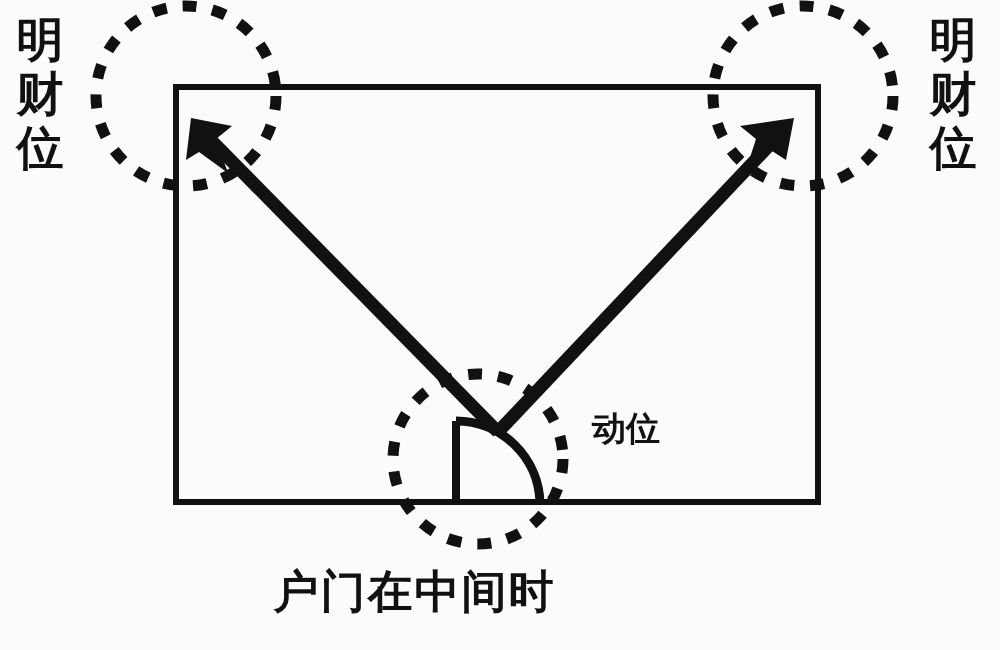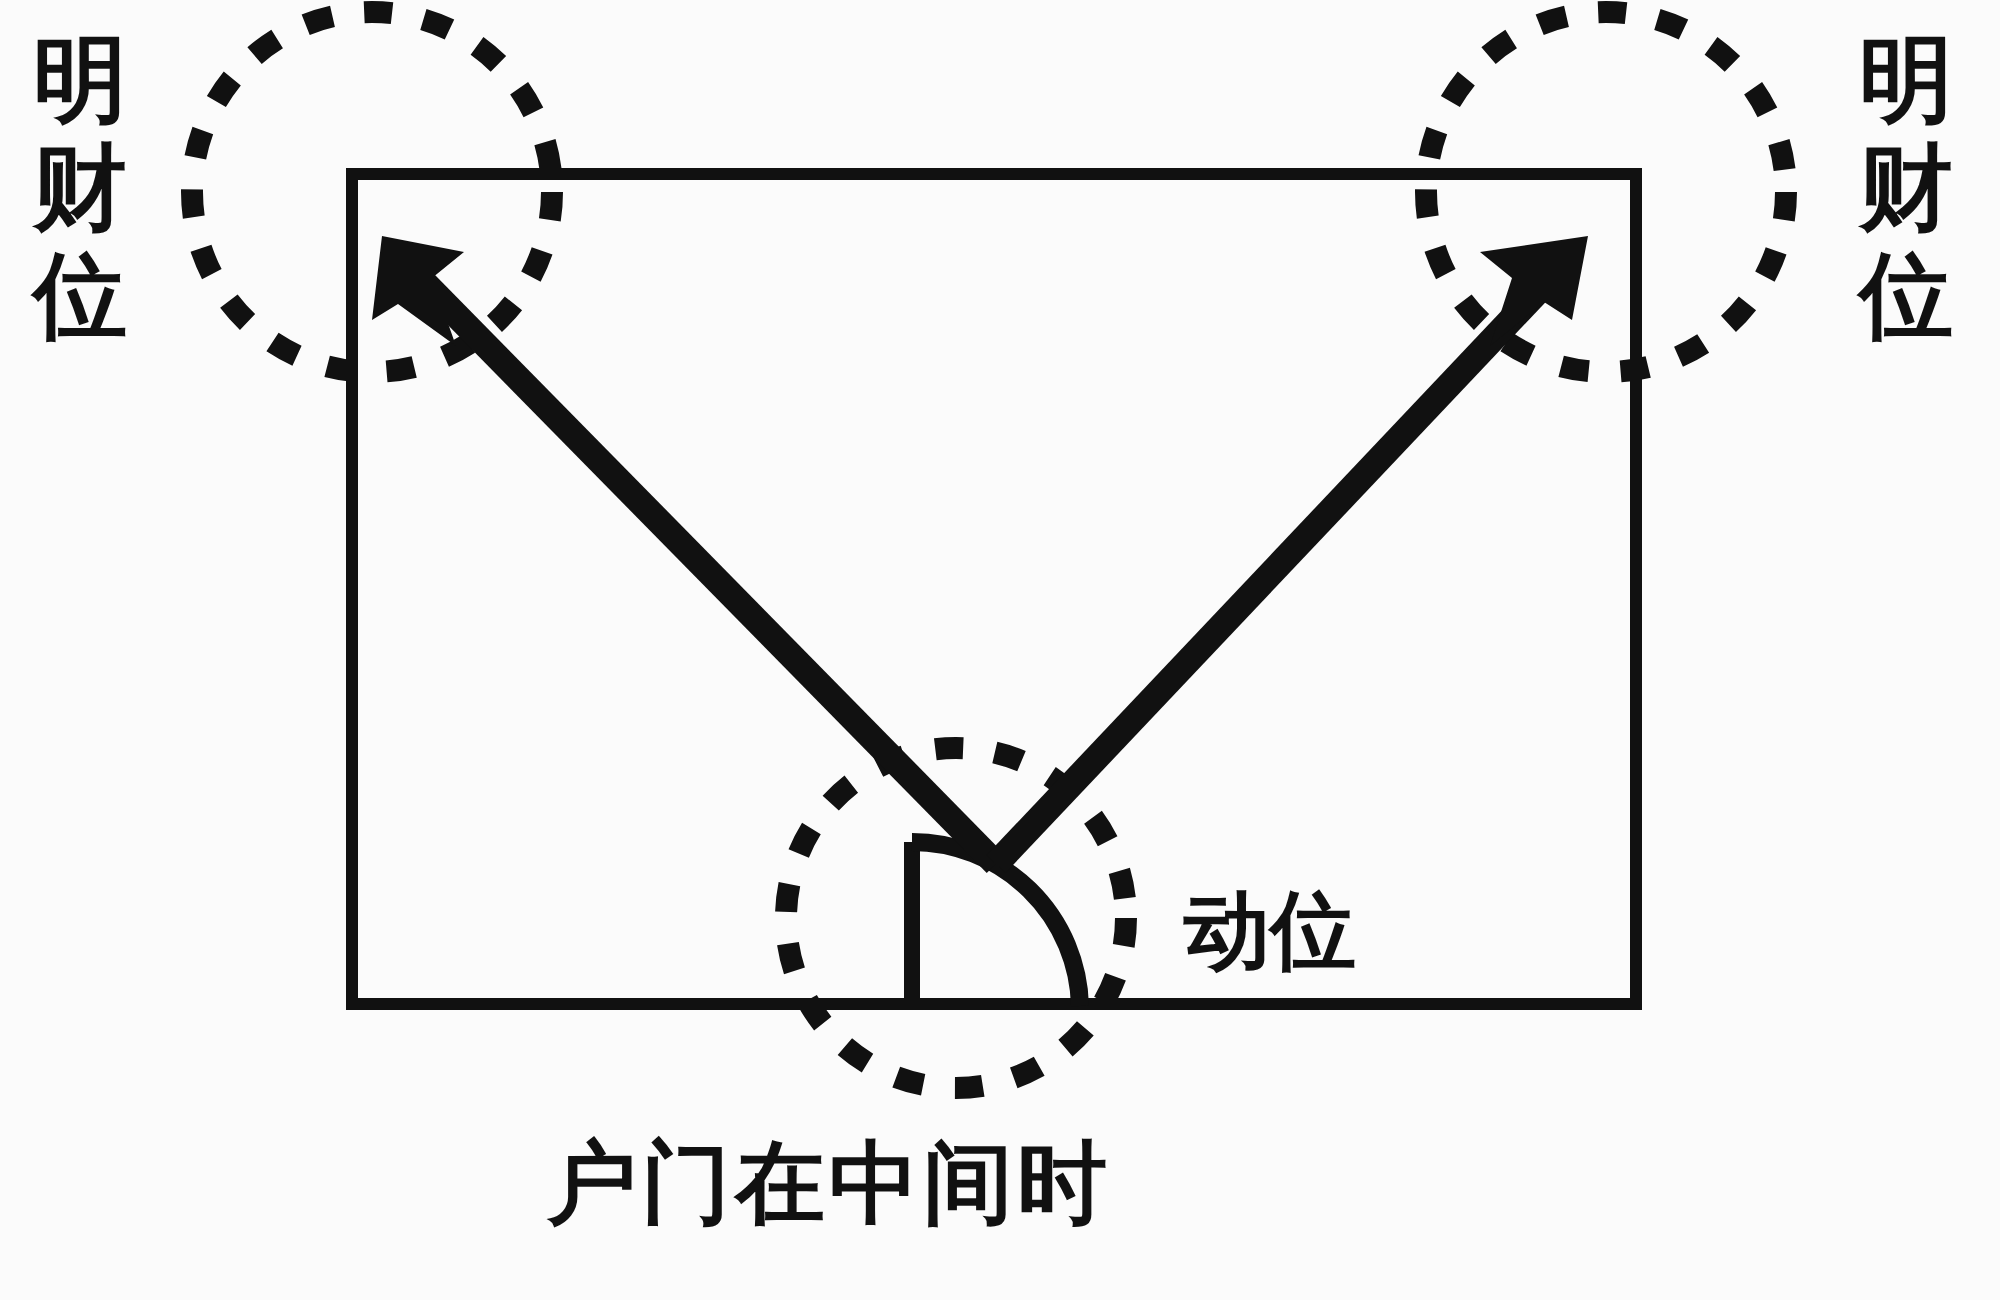--- a/index.html
+++ b/index.html
@@ -45,25 +45,25 @@
     left: 12px;
     top: 14px;
   }
   #label-right {
     left: 925px;
     top: 14px;
   }
   #label-dong {
     position: absolute;
     left: 592px;
-    top: 441px;
+    top: 404px;
     color: #111111;
-    font-family: Liberation Sans, sans-serif;
+    font-family: Liberation Serif, serif;
     font-weight: 700;
-    font-size: 43px;
+    font-size: 34px;
     line-height: 50px;
     white-space: nowrap;
   }
   #caption {
     position: absolute;
     left: 0;
     top: 566px;
     width: 829px;
     text-align: center;
     color: #111111;

